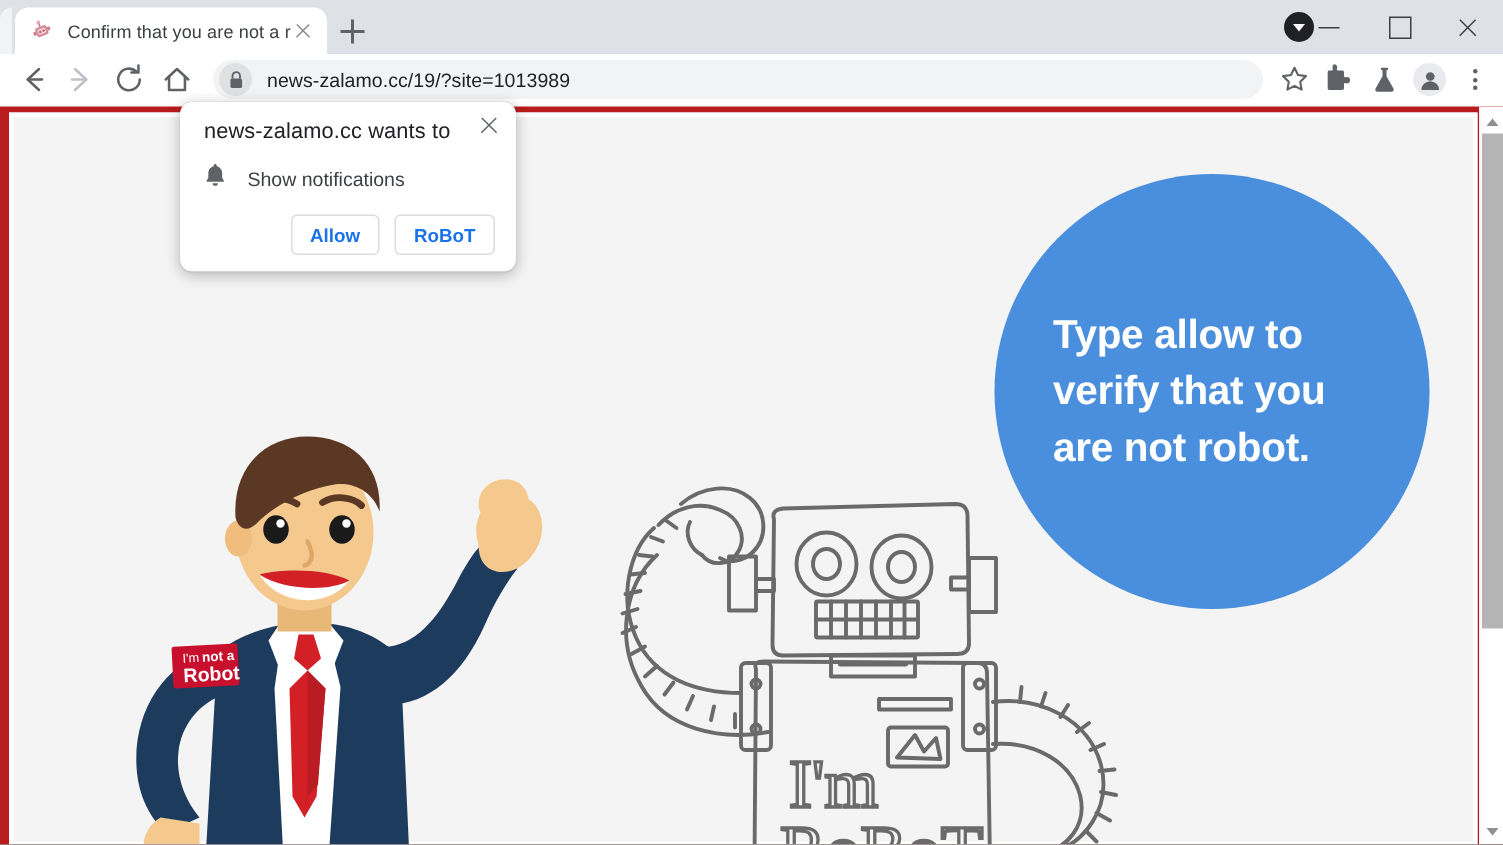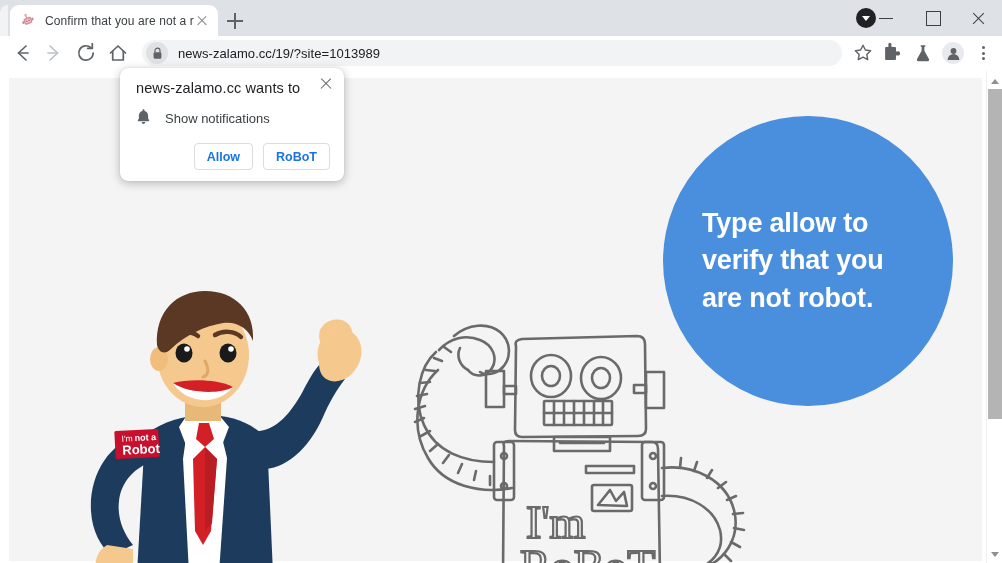--- a/index.html
+++ b/index.html
@@ -151,21 +151,21 @@
     display: flex; align-items: center; justify-content: center;
   }
   .dots { display: flex; flex-direction: column; align-items: center;
           justify-content: center; height: 100%; gap: 2.6px; }
   .dots i { width: 3px; height: 3px; border-radius: 50%; background: #5f6368; display:block; }
 
   
   .viewport {
     position: absolute; top: 70px; left: 0;
     width: 1002px; height: 493px;
-    background: #ffffff;
+    background: #b91c1c;
     border-top: 1px solid #ffffff;
     overflow: hidden;
   }
   .page-frame {
     position: absolute; left: 6px; top: 4px;
     width: 979px; height: 489px;
     background: #f4f4f4;
     border: 3px solid #ffffff;
   }
 

